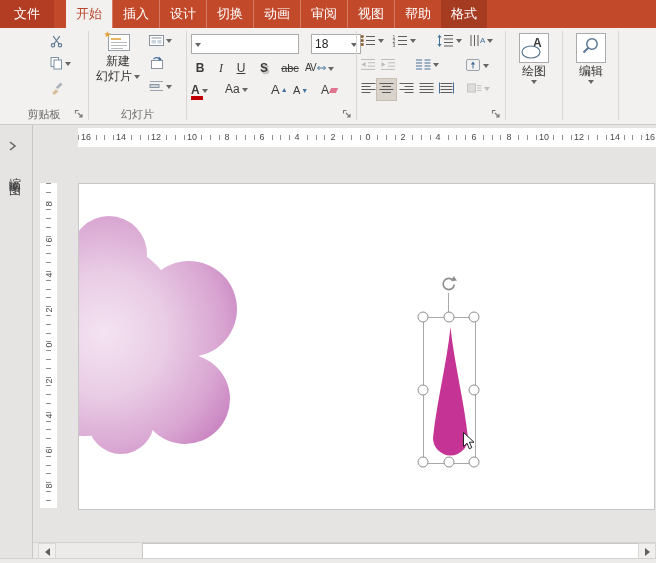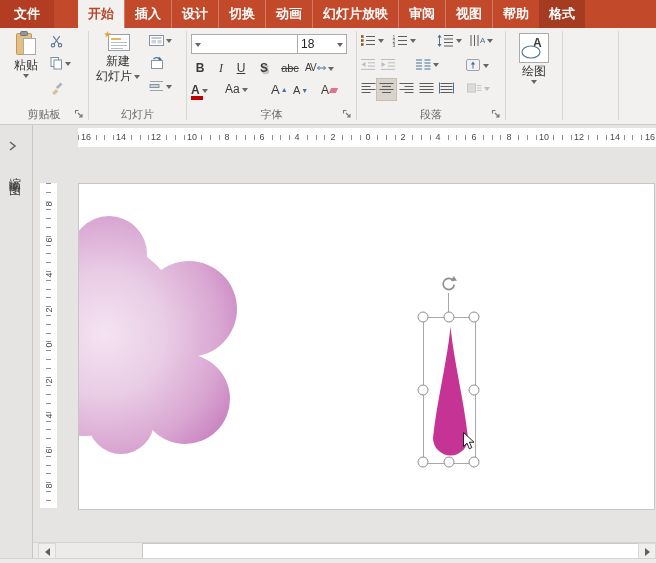--- a/index.html
+++ b/index.html
@@ -2,24 +2,24 @@
 <html style="--menubar_red: #C3492B; --file_tab_red: #B23D23; --format_tab_red: #A53C22; --ribbon_bg: #F3F1EF; --active_tab_text: #B7472A; --workspace_bg: #E5E4E2; --font_color_bar: #C00000; --flower_center: #F4E3F2; --flower_mid: #E9CCE5; --flower_deep: #D9A6D2; --flower_edge: #C77FBF; --teardrop_fill: #C53394; --handle_stroke: #8F8F8F;"><head>
 <meta charset="utf-8">
 <style>
   html,body{margin:0;padding:0;}
   #app{position:relative;width:656px;height:563px;overflow:hidden;
        font-family:"Liberation Sans","DejaVu Sans",sans-serif;
        background:var(--workspace_bg);cursor:default;}
   
   .mb{position:absolute;left:0;top:0;width:656px;height:28px;background:var(--menubar_red);
       display:flex;align-items:stretch;color:#fff;font-size:13px;white-space:nowrap;}
-  .mt{line-height:28px;padding:0 10px;position:relative;font-weight:bold;}
+  .mt{line-height:28px;padding:0 10px;position:relative;}
   .mt.sep{border-left:1px solid rgba(255,255,255,.28);text-align:right;}
   .mt.file{background:var(--file_tab_red);padding:0 14px;}
-  .mt.active{background:var(--ribbon_bg);color:var(--active_tab_text);margin-left:24px;}
+  .mt.active{background:var(--ribbon_bg);color:var(--active_tab_text);margin-left:12px;}
   .mt.ctx{background:var(--format_tab_red);}
   .mbright{display:flex;align-items:center;margin-left:6px;flex:1;}
   .mbright .gap{flex:1;}
   
   .ribbon{position:absolute;left:0;top:28px;width:656px;height:96px;background:var(--ribbon_bg);
           border-bottom:1px solid #CFCCC8;font-size:12px;color:#333;}
   .group{position:absolute;top:0;height:96px;}
   .gsep{position:absolute;top:3px;height:89px;width:1px;background:#DAD7D3;}
   .glabel{position:absolute;left:0;right:0;bottom:2px;text-align:center;font-size:11px;color:#696969;}
   .lnch{position:absolute;right:3px;bottom:4px;width:11px;height:11px;}
@@ -83,44 +83,34 @@
 
 <div id="app">
 
   <div class="mb">
     <div class="mt file">文件</div>
     <div class="mt active">开始</div>
     <div class="mt sep">插入</div>
     <div class="mt sep">设计</div>
     <div class="mt sep">切换</div>
     <div class="mt sep">动画</div>
-    <div class="mt sep">幻灯片放映</div>
     <div class="mt sep">审阅</div>
     <div class="mt sep">视图</div>
     <div class="mt sep">帮助</div>
     <div class="mt ctx">格式</div>
     <div class="mbright">
 
       <span class="gap"></span>
 
     </div>
   </div>
 
   <div class="ribbon">
 
     <div class="group" style="left:0;width:88px">
-      <div class="big" style="left:5px;top:3px;width:42px">
-        <svg width="22" height="26" viewBox="0 0 22 26">
-          <rect x="1.5" y="2.5" width="15" height="21" rx="1" fill="#E5BF7F" stroke="#BD975B"></rect>
-          <rect x="5.5" y="0.5" width="7" height="4" rx="1" fill="#909599" stroke="#6E7276"></rect>
-          <rect x="8.5" y="7.5" width="12" height="16" fill="#fff" stroke="#A5ABB1"></rect>
-        </svg>
-        <span class="bl">粘贴</span>
-        <span class="dd lone"></span>
-      </div>
       <div class="sm" style="left:50px;top:7px">
         <svg width="13" height="13" viewBox="0 0 13 13">
             <path d="M3.2 1.2 L9 9 M9.8 1.2 L4 9" stroke="#5a7894" stroke-width="1.1" fill="none"></path>
             <circle cx="3" cy="10.3" r="1.7" fill="none" stroke="#5a7894" stroke-width="1.1"></circle>
             <circle cx="10" cy="10.3" r="1.7" fill="none" stroke="#5a7894" stroke-width="1.1"></circle>
           </svg>
       </div>
       <div class="sm" style="left:50px;top:29px">
         <svg width="13" height="13" viewBox="0 0 13 13">
             <rect x="1" y="0.5" width="7.5" height="9" fill="#fff" stroke="#7b8fa5"></rect>
@@ -181,21 +171,21 @@
         <span class="dd"></span>
       </div>
       <div class="glabel">幻灯片</div>
     </div>
     <div class="gsep" style="left:186px"></div>
 
     <div class="group" style="left:187px;width:169px">
       <div class="combob" style="left:4px;top:6px;width:100px">
         <span class="dd lone"></span>
       </div>
-      <div class="combob" style="left:110px;top:6px;width:42px">
+      <div class="combob" style="left:124px;top:6px;width:42px">
         <span class="cv">18</span>
         <span class="dd lone"></span>
       </div>
       <div class="tbtn b" style="left:6px;top:31px;width:14px">B</div>
       <div class="tbtn i" style="left:28px;top:31px;width:12px">I</div>
       <div class="tbtn u" style="left:47px;top:31px;width:14px">U</div>
       <div class="tbtn s" style="left:70px;top:31px;width:14px">S</div>
       <div class="tbtn st" style="left:92px;top:31px;width:22px">abc</div>
       <div class="sm" style="left:118px;top:31px">
         <span class="tbtn" style="position:static;font-size:10px;letter-spacing:-1px">AV</span>
@@ -218,21 +208,20 @@
         <span class="upmk" style="position:static;margin-left:1px">▲</span>
       </div>
       <div class="sm" style="left:106px;top:56px">
         <span style="font-size:11px;color:#3b3b3b">A</span>
         <span class="upmk" style="position:static;margin-left:1px">▼</span>
       </div>
       <div class="sm" style="left:134px;top:55px">
         <span style="color:#3b3b3b">A</span>
         <i class="erz"></i>
       </div>
-      <div class="glabel">字体</div>
       <span class="lnch">
         <svg width="10" height="10" viewBox="0 0 10 10">
             <path d="M1.5 4.5 V1.5 H4.5 M4 4 L8 8 M8 5 V8 H5" fill="none" stroke="#777" stroke-width="1.1"></path>
           </svg>
       </span>
     </div>
     <div class="gsep" style="left:356px"></div>
 
     <div class="group" style="left:357px;width:148px">
       <div class="sm" style="left:3px;top:6px">
@@ -394,21 +383,20 @@
         <svg width="15" height="12" viewBox="0 0 15 12">
             <rect x="0.5" y="2" width="8" height="8" fill="#DCDCDC" stroke="#C4C4C4"></rect>
             <g stroke="#C4C4C4">
               <line x1="10" y1="3.5" x2="14.5" y2="3.5"></line>
               <line x1="10" y1="6" x2="14.5" y2="6"></line>
               <line x1="10" y1="8.5" x2="14.5" y2="8.5"></line>
             </g>
           </svg>
         <span class="dd" style="border-top-color:#BDBDBD"></span>
       </div>
-      <div class="glabel">段落</div>
       <span class="lnch">
         <svg width="10" height="10" viewBox="0 0 10 10">
             <path d="M1.5 4.5 V1.5 H4.5 M4 4 L8 8 M8 5 V8 H5" fill="none" stroke="#777" stroke-width="1.1"></path>
           </svg>
       </span>
     </div>
     <div class="gsep" style="left:505px"></div>
 
     <div class="group" style="left:506px;width:56px">
       <div class="big" style="left:13px;top:5px;width:30px">
@@ -416,20 +404,31 @@
           <text x="13" y="13" font-size="12" font-weight="bold" fill="#3b3b3b">A</text>
           <ellipse cx="11" cy="18" rx="9" ry="6" fill="none" stroke="#5a7894" stroke-width="1.2"></ellipse>
         </svg>
         <span class="bl">绘图</span>
         <span class="dd lone"></span>
       </div>
       <div class="glabel"></div>
     </div>
     <div class="gsep" style="left:562px"></div>
 
+    <div class="group" style="left:563px;width:55px">
+      <div class="big" style="left:13px;top:5px;width:30px">
+        <svg width="28" height="28" viewBox="0 0 28 28" style="border:1px solid #ABABAB;background:#fff">
+          <circle cx="15" cy="10" r="5.2" fill="none" stroke="#5a7894" stroke-width="1.5"></circle>
+          <line x1="11.3" y1="13.7" x2="6.5" y2="18.5" stroke="#5a7894" stroke-width="2"></line>
+        </svg>
+        <span class="bl">编辑</span>
+        <span class="dd lone"></span>
+      </div>
+      <div class="glabel"></div>
+    </div>
     <div class="gsep" style="left:618px"></div>
   </div>
 
   <div class="ws"></div>
   <div class="railline"></div>
   <span class="chev">
     <svg width="9" height="12" viewBox="0 0 9 12">
         <polyline points="2,2 7,6 2,10" fill="none" stroke="#666" stroke-width="1.6"></polyline>
       </svg>
   </span>

